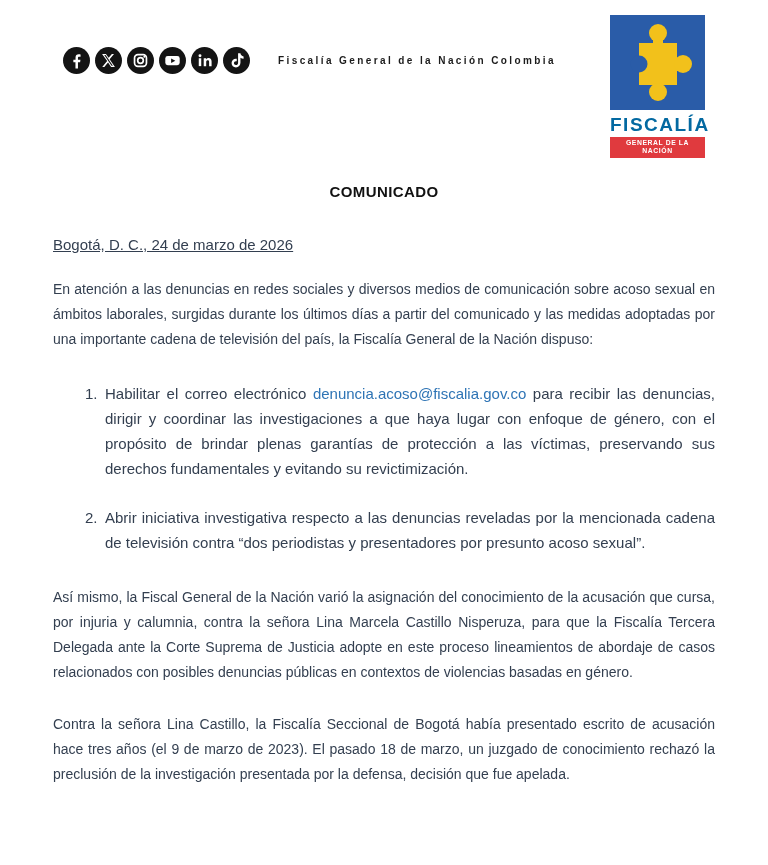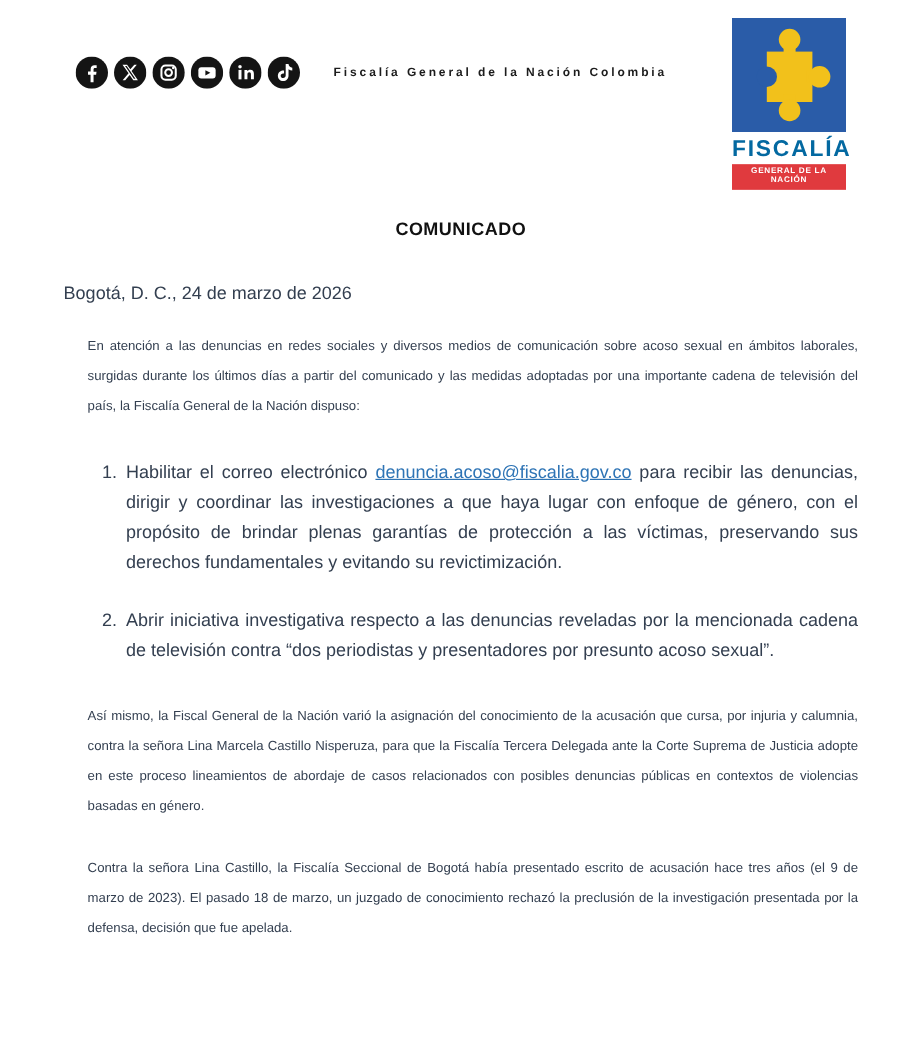--- a/index.html
+++ b/index.html
@@ -38,35 +38,34 @@
     margin-top: 3px; border: 1px solid; padding: 1px 0 2px 0;
     font-size: 6.8px; font-weight: bold; letter-spacing: 0.6px; line-height: 1.2;
   }
 
   
   .doc { padding: 0 53px; }
   .doc-title {
     text-align: center; font-weight: bold; font-size: 15px;
     letter-spacing: 0.4px; color: #111111; margin-top: 33px;
   }
-  .date-line { margin-top: 36px; font-size: 15px; }
+  .date-line { margin-top: 36px; font-size: 15px; text-decoration: underline; }
   .para {
-    margin-top: 24px; font-size: 11px; line-height: 25px;
+    margin-top: 24px; font-size: 14px; line-height: 25px;
     text-align: justify;
-    margin-left: 20px;
   }
   .num-list { margin-top: 29px; }
   .num-item {
     display: flex; margin-top: 24px; font-size: 15px; line-height: 25px;
   }
   .num-item:first-child { margin-top: 0; }
   .num-marker { width: 52px; padding-left: 32px; flex: 0 0 52px; }
   .num-body { flex: 1; text-align: justify; }
   .email-link {
-    color: #2e74b5; text-decoration: underline; cursor: pointer;
+    color: #2e74b5; cursor: pointer;
   }
 </style>
 </head>
 <body>
 
 <div class="page">
 
   <div class="header">
 
     <div class="social-brand">

